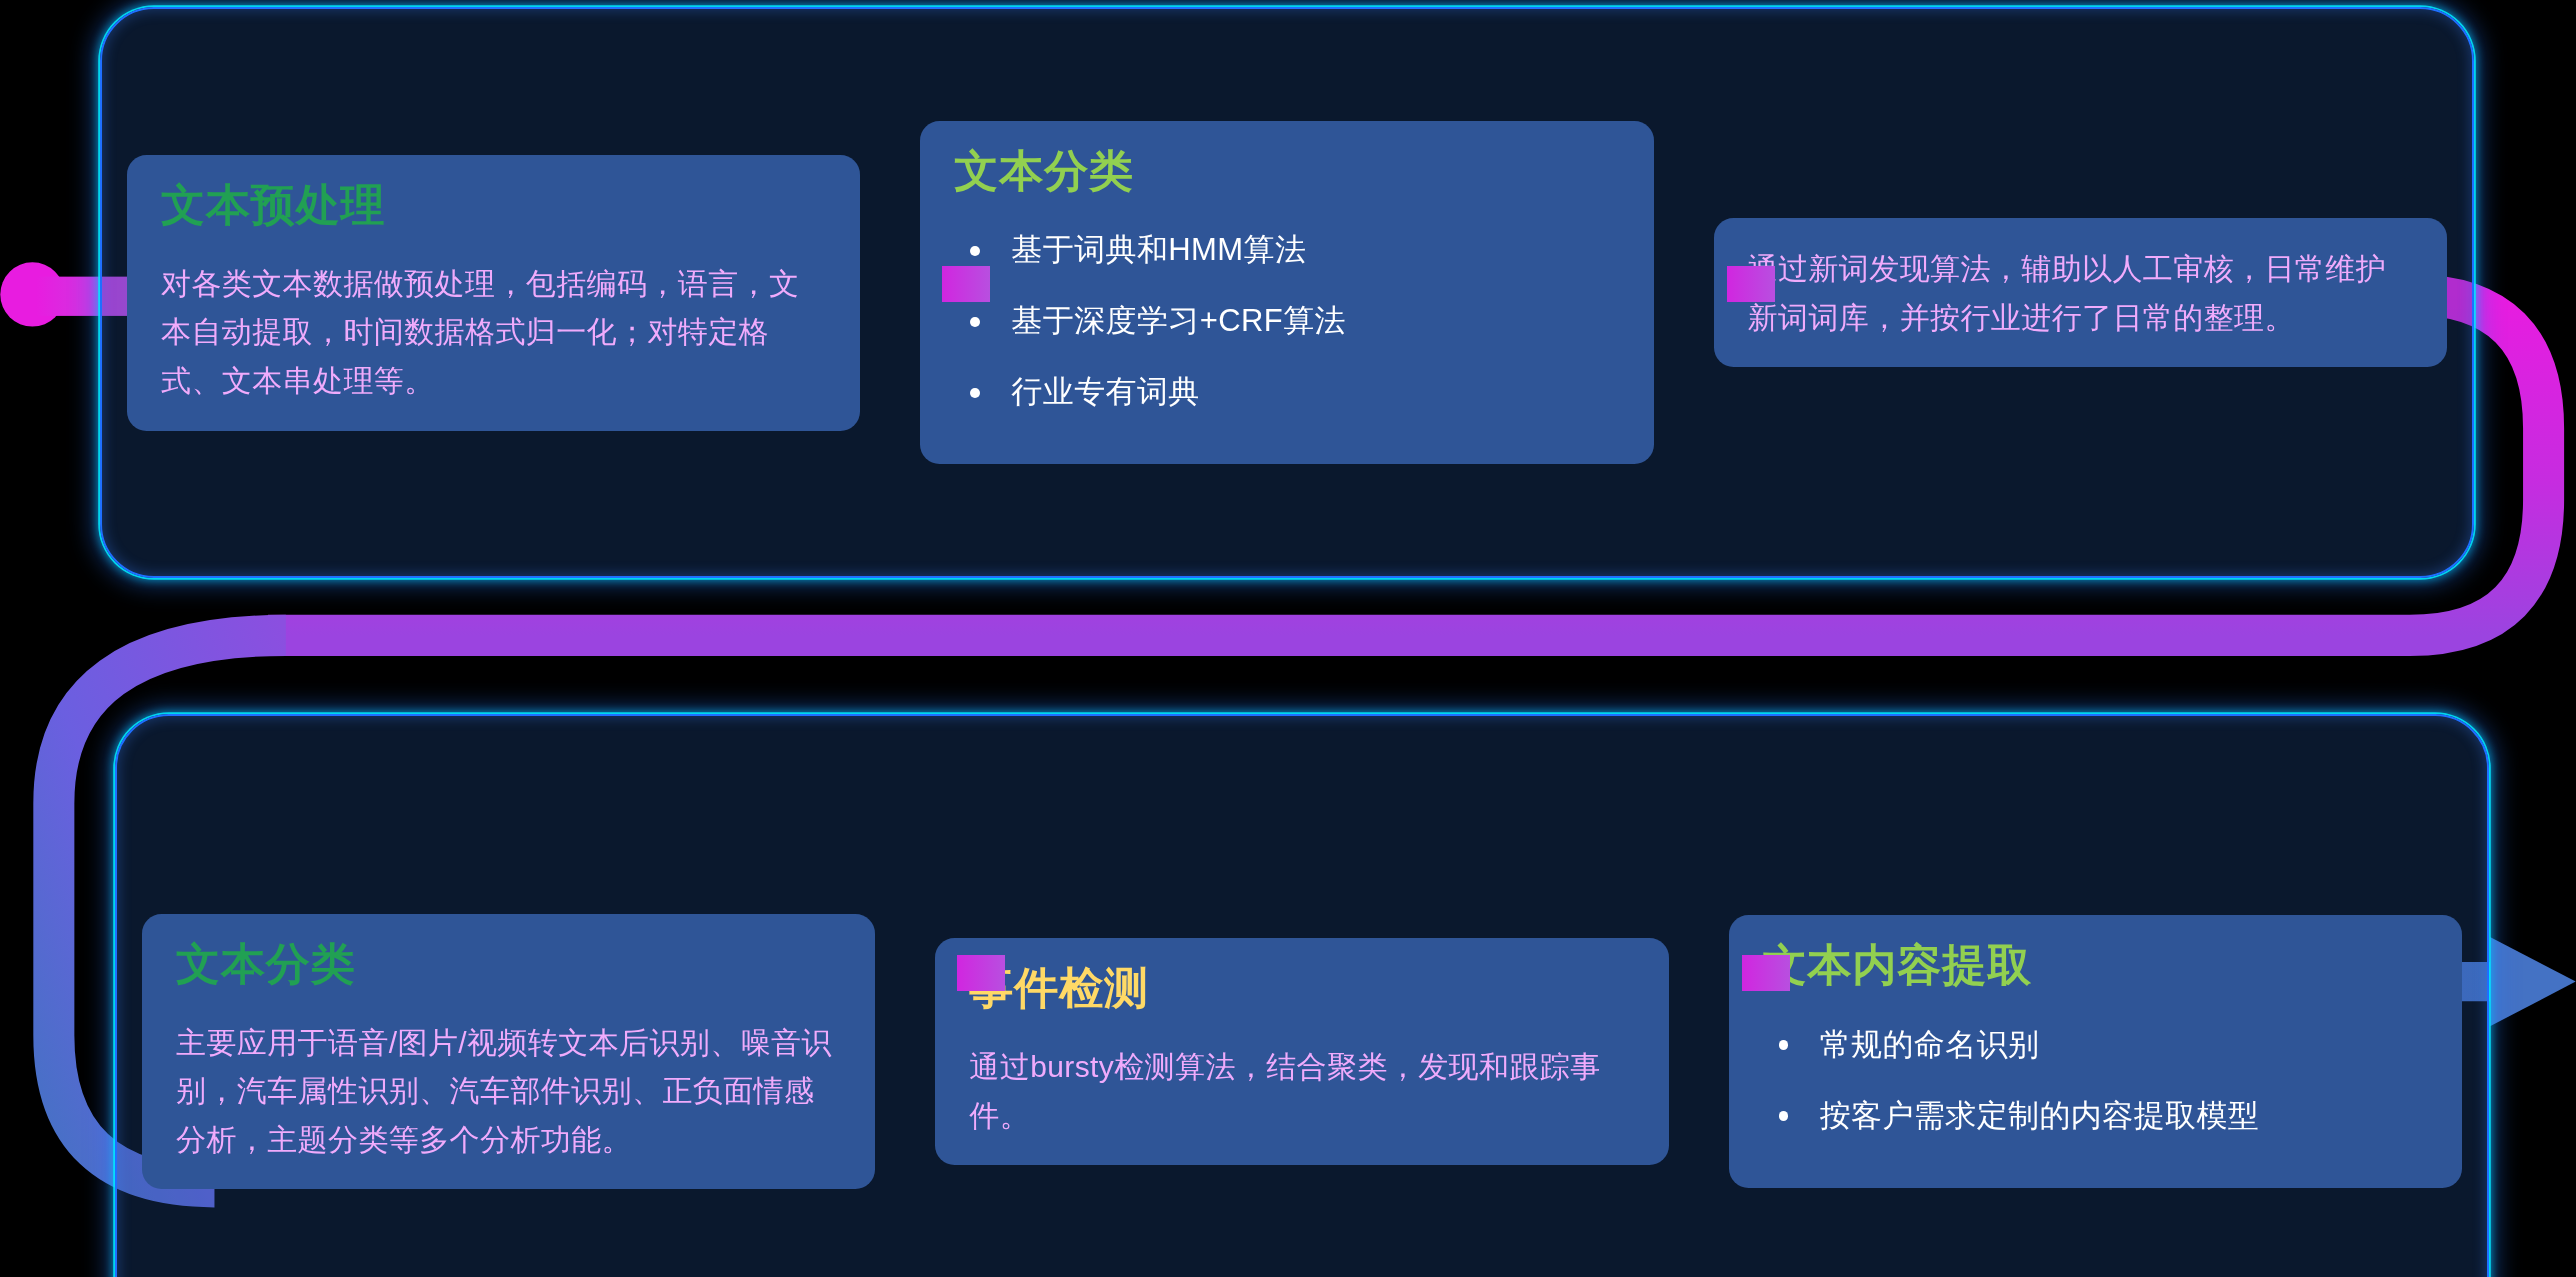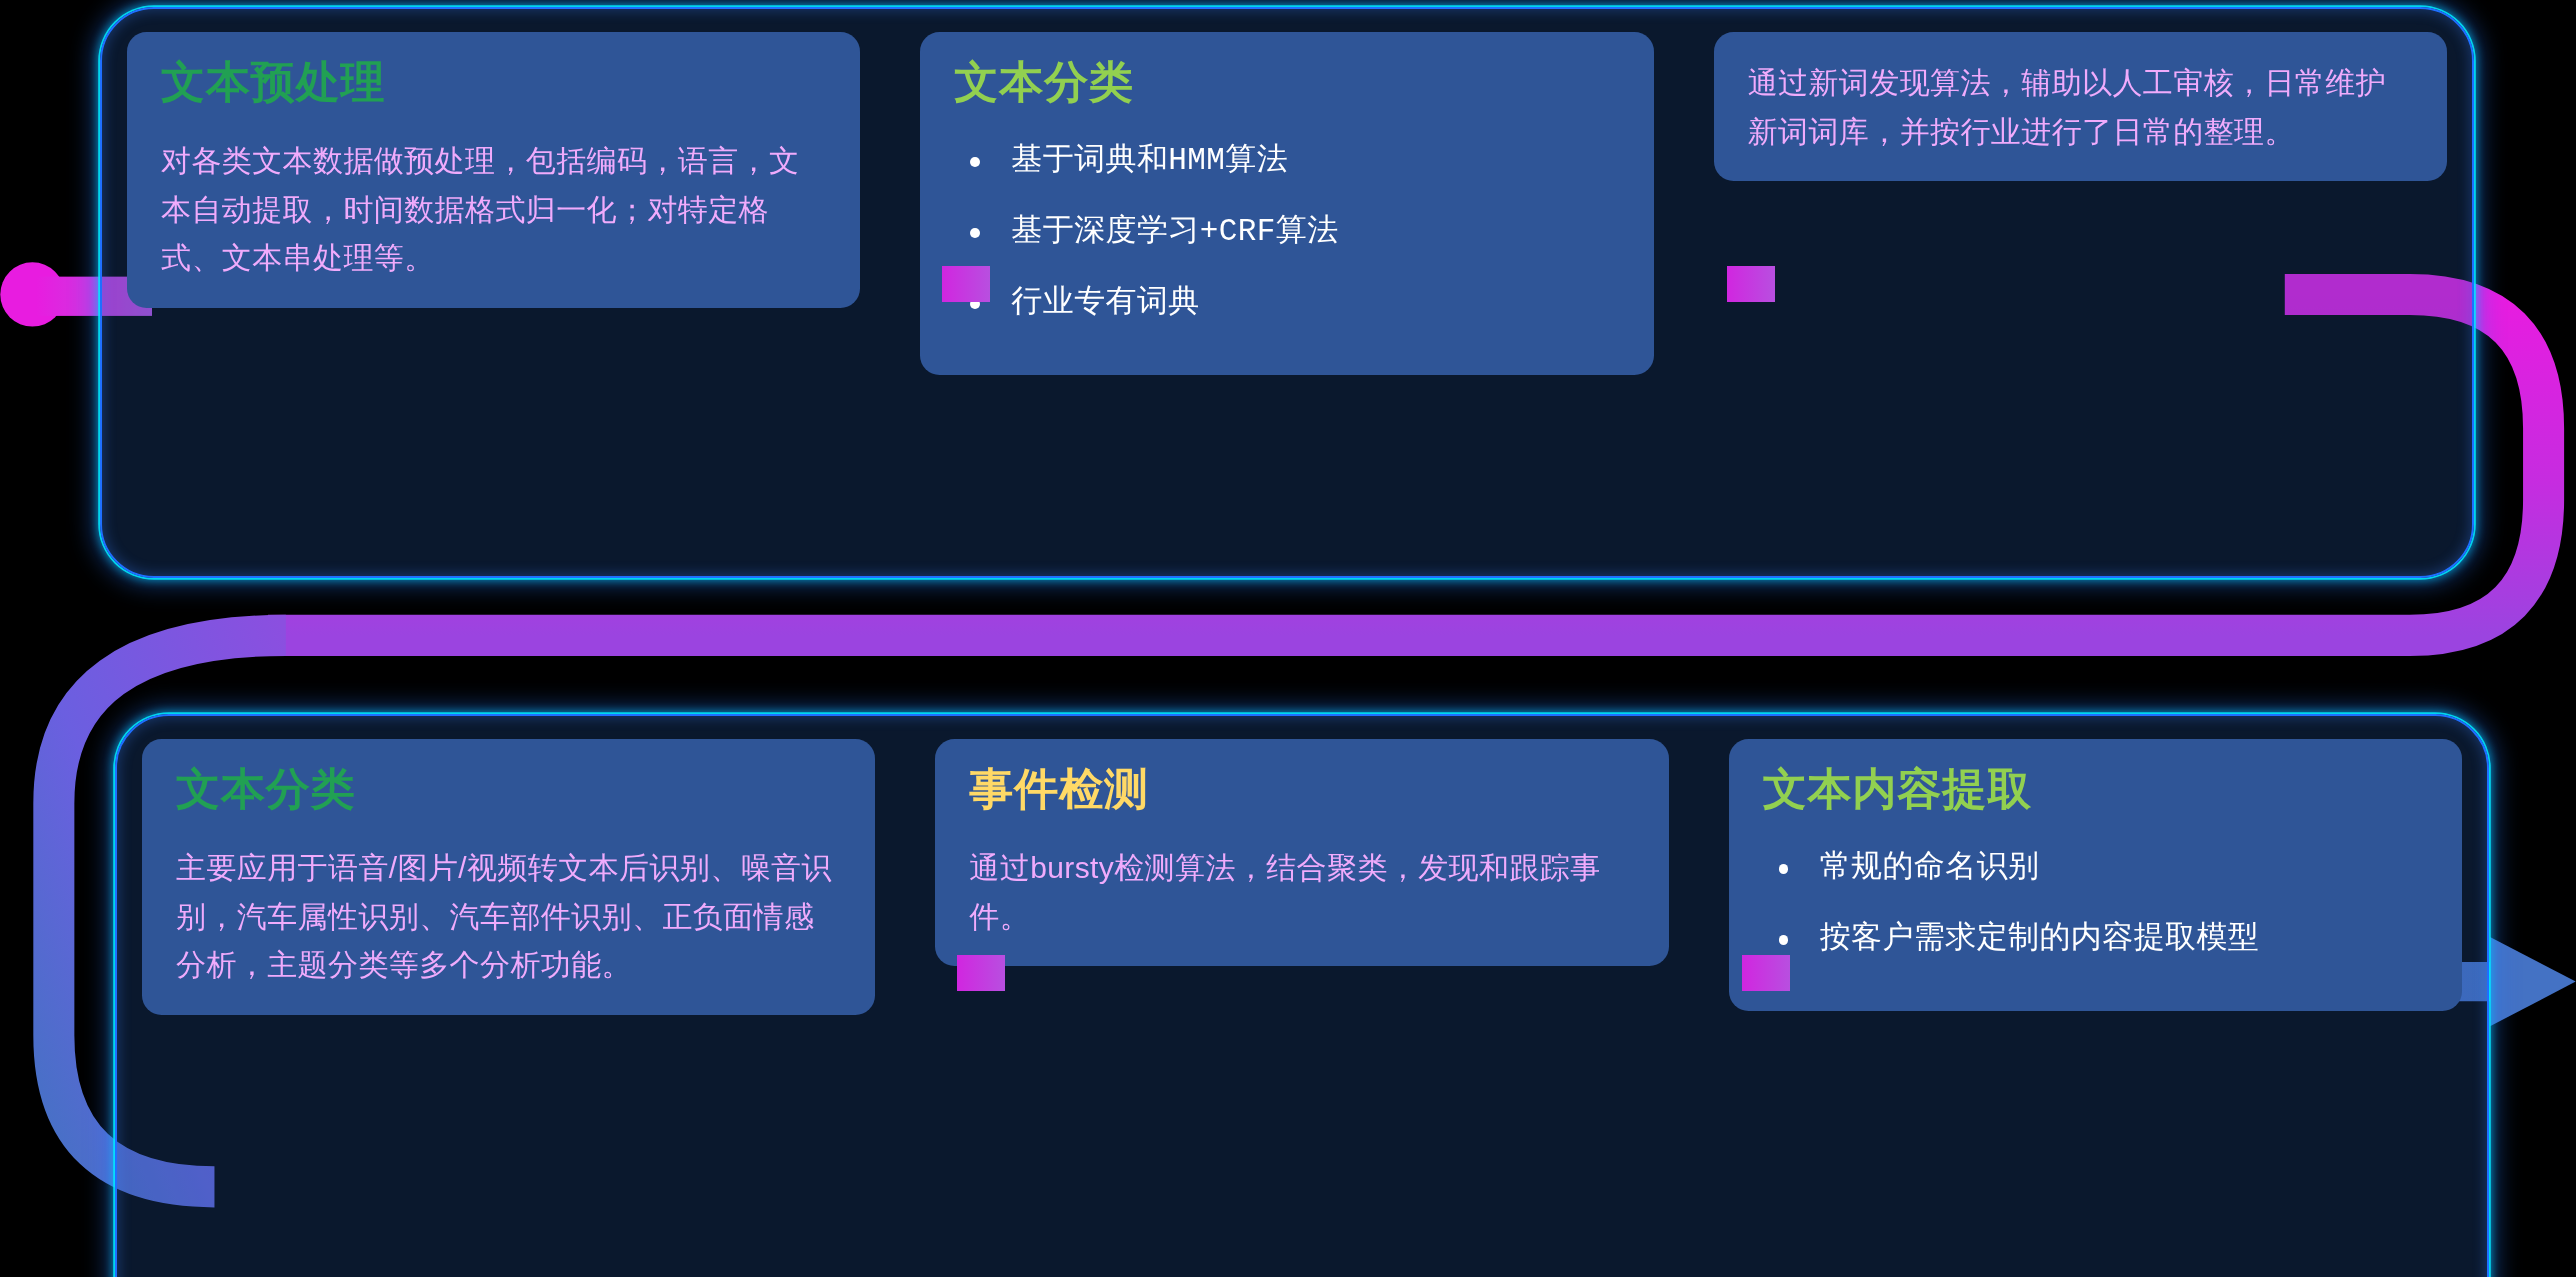--- a/index.html
+++ b/index.html
@@ -25,21 +25,21 @@
     box-shadow:
       0 0 0 1.8px rgba(0,234,255,.85),
       0 0 9px 2.7px rgba(0,200,255,.55),
       0 0 23px 7.1px rgba(40,120,255,.40),
       inset 0 0 12.5px 1.8px rgba(60,130,255,.30);
     background:rgba(35,85,160,.28);
   }
 
   .cards {
     position:absolute; inset:0;
-    display:flex; align-items:flex-start; gap:60px;
+    display:flex; align-items:center; gap:60px;
     padding:25px 27px;
   }
 
   .card {
     flex:1 1 0;
     background:#2F5597;
     border-radius:19.6px;
     padding:27px 34px 25px 34px;
     position:relative;
     overflow:hidden;
@@ -57,21 +57,21 @@
   .t-lime   { color:#92D050; }
   .t-yellow { color:#FFD966; }
 
   .card-body {
     color:#f0abfc;
     font-size:30px;
     line-height:1.62;
     letter-spacing:0.4px;
   }
 
-  ul.bullets { list-style:none;font-family:Liberation Mono, monospace; }
+  ul.bullets { list-style:none; }
   ul.bullets li {
     color:#FFFFFF;
     font-size:31px;
     line-height:1.55;
     margin-bottom:23px;
     padding-left:57px;
     position:relative;
     letter-spacing:0.4px;
   }
   ul.bullets li::before {

